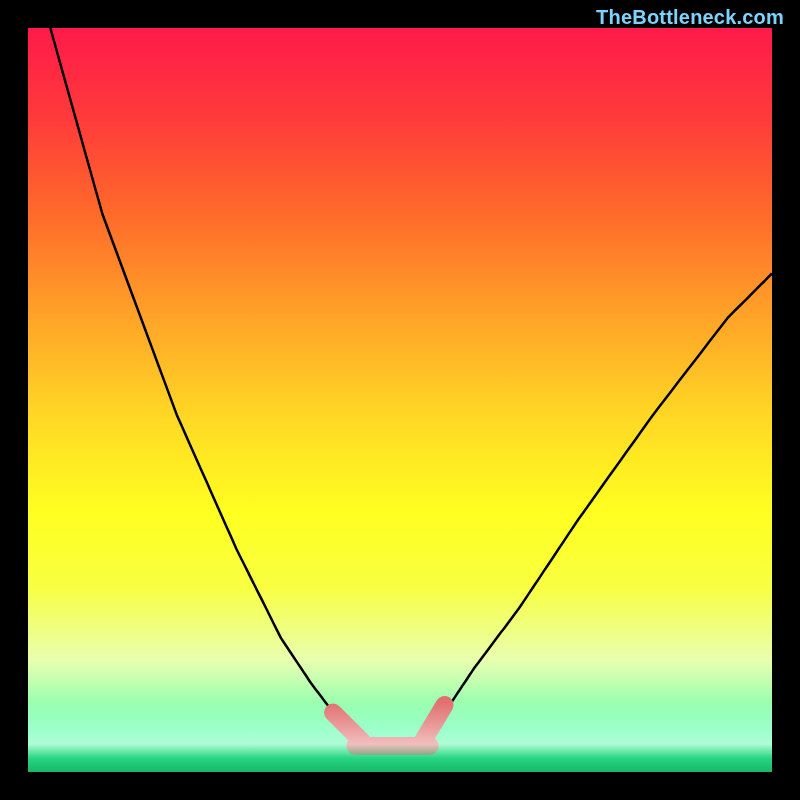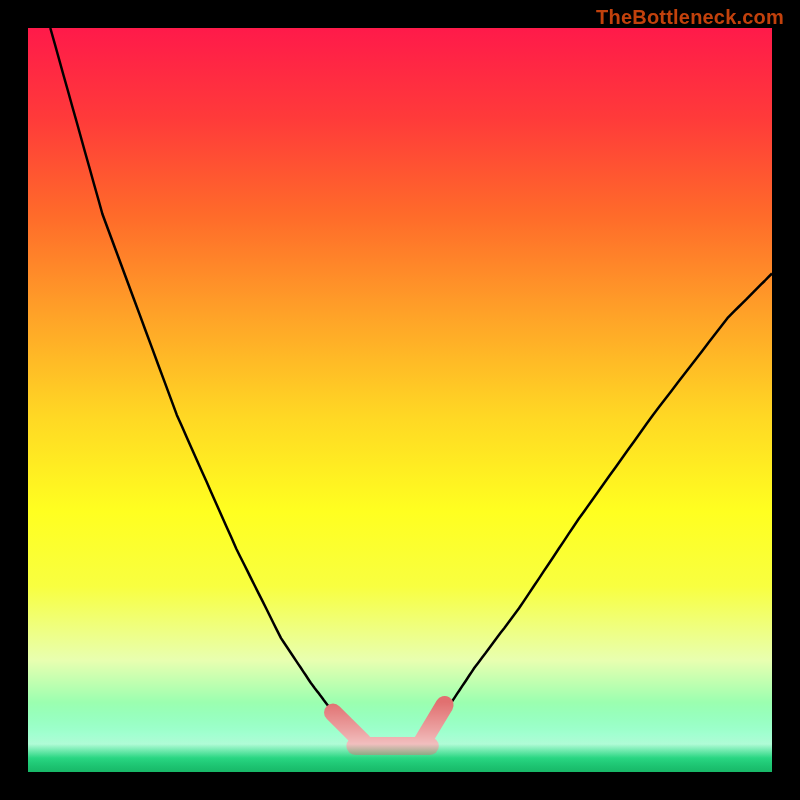--- a/index.html
+++ b/index.html
@@ -41,21 +41,21 @@
       #18b868 100%);
     pointer-events: none;
   }
   .watermark {
     position: absolute;
     top: 6px;
     right: 16px;
     font-family: Arial, Helvetica, sans-serif;
     font-size: 20px;
     font-weight: 600;
-    color: #c2410c;
+    color: #7dd3fc;
     letter-spacing: 0.2px;
   }
   svg.plot {
     position: absolute;
     top: 0; left: 0;
     width: 744px;
     height: 744px;
     overflow: visible;
   }
 </style>

